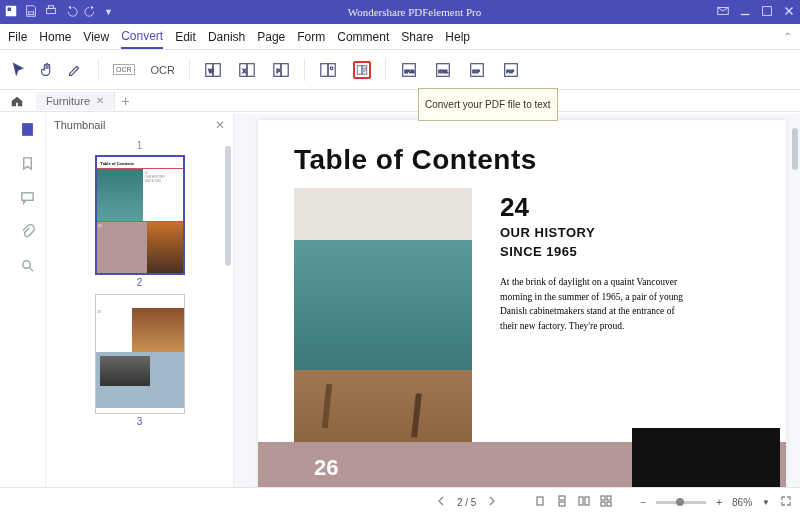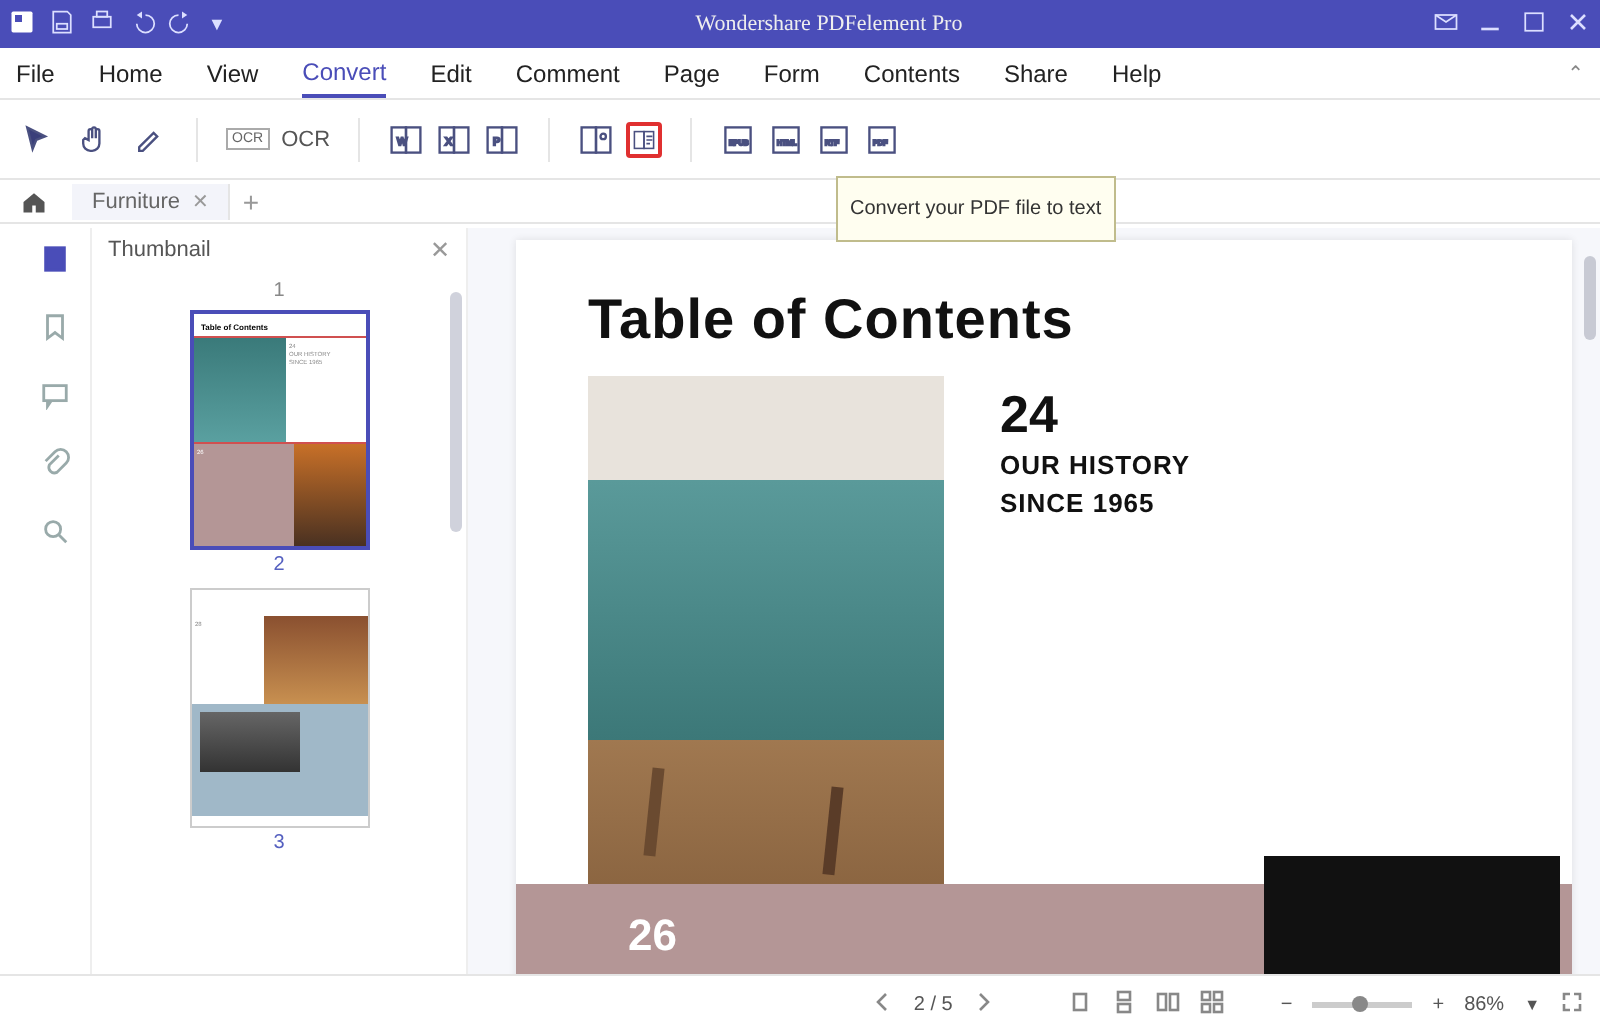--- a/index.html
+++ b/index.html
@@ -4,29 +4,29 @@
 <style>
 * { box-sizing: border-box; margin: 0; padding: 0; font-family: -apple-system, "Segoe UI", sans-serif; }
 body { width: 800px; height: 516px; background: #fff; overflow: hidden; position: relative; font-size: 12px; }
 
 .titlebar { height: 24px; background: #4a4db8; color: #fff; display: flex; align-items: center; padding: 0 4px; font-size: 11px; }
 .titlebar .left-icons { display: flex; gap: 6px; align-items: center; }
 .titlebar .app-title { flex: 1; text-align: center; color: #eee; font-family: Liberation Serif, serif; }
 .titlebar .right-icons { display: flex; gap: 8px; align-items: center; }
 .titlebar svg, .titlebar .ic { width: 14px; height: 14px; fill: #dcdfff; }
 
-.menubar { height: 26px; background: #fff; border-bottom: 1px solid #e5e5e5; display: flex; align-items: center; padding: 0 8px; gap: 22px; font-size: 12px; color: #222; }
+.menubar { height: 26px; background: #fff; border-bottom: 1px solid #e5e5e5; display: flex; align-items: center; padding: 0 8px; gap: 12px; font-size: 12px; color: #222; }
 .menubar .mitem { cursor: pointer; padding: 4px 0; }
 .menubar .mitem.active { color: #4a4db8; border-bottom: 2px solid #4a4db8; }
 .menubar .chev { margin-left: auto; color: #888; font-size: 10px; }
 
 .toolbar { height: 40px; background: #fff; border-bottom: 1px solid #e5e5e5; display: flex; align-items: center; padding: 0 10px; gap: 10px; position: relative; }
 .toolbar .tbtn { width: 18px; height: 18px; display: flex; align-items: center; justify-content: center; cursor: pointer; }
 .toolbar .sep { width: 1px; height: 22px; background: #e5e5e5; margin: 0 4px; }
-.toolbar .grp { display: flex; gap: 6px; align-items: center; }
+.toolbar .grp { display: flex; gap: 16px; align-items: center; }
 .toolbar .ocr { font-size: 7px; border: 1px solid #aaa; padding: 1px 2px; color: #666; }
 .toolbar .lbl { font-size: 11px; color: #555; }
 .toolbar svg { width: 20px; height: 20px; fill: none; stroke: #4a5080; stroke-width: 1.3; }
 .toolbar .hot { border: 2px solid #e03030; border-radius: 2px; padding: 1px; }
 
 .tooltip { position: absolute; left: 418px; top: 88px; background: #fffef0; border: 1px solid #c0bc8c; padding: 10px 6px; font-size: 10px; color: #333; z-index: 10; white-space: nowrap; }
 
 .tabstrip { height: 22px; background: #fff; border-bottom: 1px solid #e5e5e5; display: flex; align-items: center; padding-left: 36px; font-size: 11px; color: #666; }
 .tabstrip .tab { padding: 3px 10px; display: flex; gap: 6px; align-items: center; background: #f3f4fa; border-right: 1px solid #e5e5e5; }
 .tabstrip .close { color: #999; font-size: 10px; }
@@ -130,24 +130,24 @@
         </svg></span>
   </div>
 </div>
 
 <div class="menubar">
   <span class="mitem">File</span>
   <span class="mitem">Home</span>
   <span class="mitem">View</span>
   <span class="mitem active">Convert</span>
   <span class="mitem">Edit</span>
-  <span class="mitem">Comment</span>
+  <span class="mitem">Danish</span>
   <span class="mitem">Page</span>
   <span class="mitem">Form</span>
-  <span class="mitem">Contents</span>
+  <span class="mitem">Comment</span>
   <span class="mitem">Share</span>
   <span class="mitem">Help</span>
   <span class="chev">⌃</span>
 </div>
 
 <div class="toolbar">
   <span class="tbtn">
       <svg viewBox="0 0 20 20">
         <path d="M4 3l3 12 2-5 5-2z" fill="#3a3f7a"></path>
       </svg>
@@ -312,20 +312,21 @@
   <div class="canvas">
     <div class="cscroll"></div>
     <div class="page">
       <div class="p-title">Table of Contents</div>
       <div class="p-body">
         <div class="sofa"></div>
         <div class="p-right">
           <div class="big24">24</div>
           <div class="subh">OUR HISTORY</div>
           <div class="subh">SINCE 1965</div>
+          <div class="para">At the brink of daylight on a quaint Vancouver morning in the summer of 1965, a pair of young Danish cabinetmakers stand at the entrance of their new factory. They're proud.</div>
         </div>
       </div>
       <div class="stripe">
         <span class="num">26</span>
         <div class="dark"></div>
       </div>
     </div>
   </div>
 </div>
 

